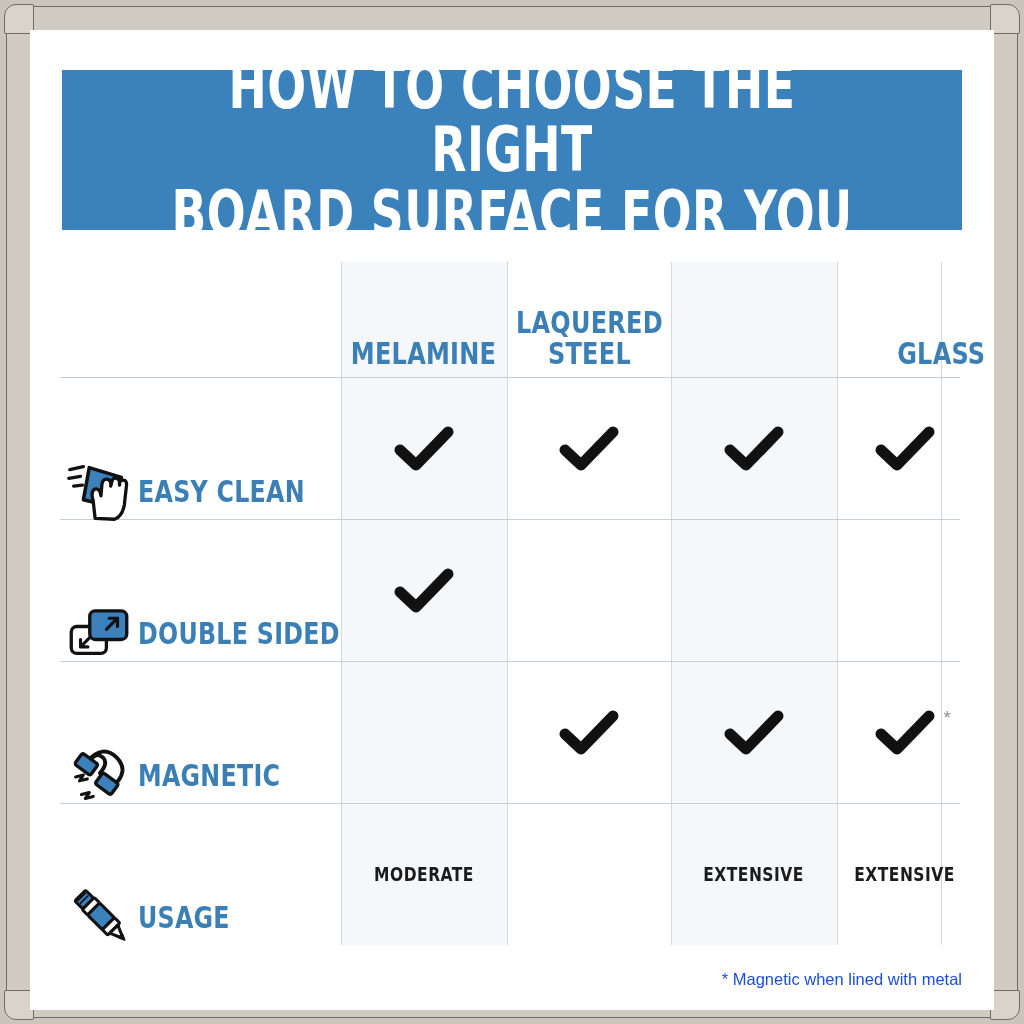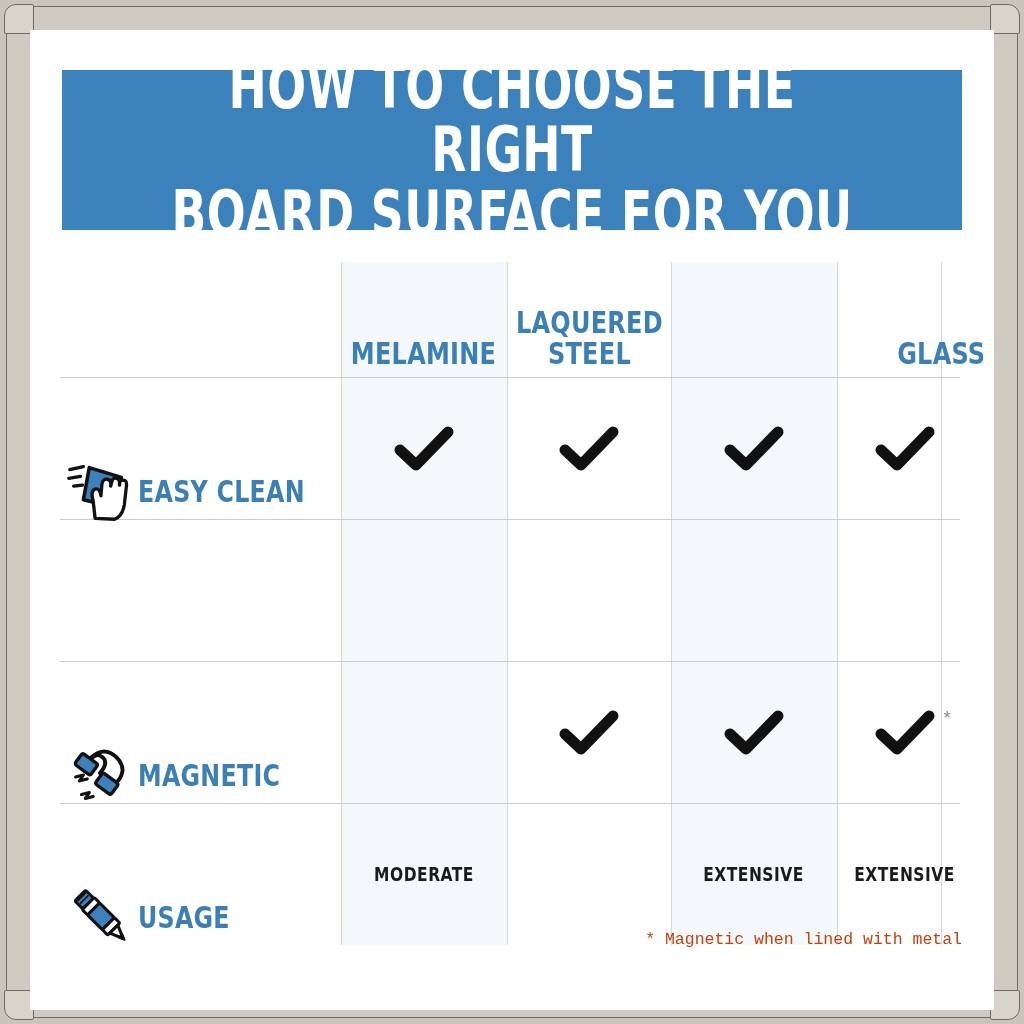--- a/index.html
+++ b/index.html
@@ -117,23 +117,23 @@
   }
   .usage-val{
     color:#1b1b1b;
     font-family:"Liberation Sans Narrow","DejaVu Sans Condensed","Liberation Sans",sans-serif;
     font-weight:bold;font-size:20px;letter-spacing:0.6px;
     text-transform:uppercase;transform:scaleX(0.86);
     white-space:nowrap;
   }
 
   #footnote{
-    position:absolute;right:32px;top:900px;
-    color:#c2410c;
-    font-family:Liberation Mono, monospace;
+    position:absolute;right:32px;top:940px;
+    color:#1d4ed8;
+    font-family:Liberation Sans, sans-serif;
     font-size:16.5px;
     white-space:nowrap;
   }
 </style>
 </head>
 <body>
 
 <div id="board">
   <div class="frame-bar frame-top"></div>
   <div class="frame-bar frame-bottom"></div>
@@ -223,20 +223,44 @@
         </div>
         <div class="cell" style="left:807px;width:136px;">
           <span class="check">
             <svg viewBox="0 0 60 46" width="60" height="46">
               <path d="M6 25 L22 40 L54 7" stroke="#111" stroke-width="11" fill="none" stroke-linecap="round" stroke-linejoin="round"></path>
             </svg>
           </span>
         </div>
       </div>
 
+      <div class="data-row" style="top:257px;">
+        <div class="row-label-wrap">
+          <div class="row-icon">
+            <svg viewBox="0 0 80 80" width="74" height="74">
+              <rect x="10" y="33" width="38" height="29" rx="6" fill="#fff" stroke="#111" stroke-width="3.6"></rect>
+              <path d="M31 44 L20 55 M20 55 L28 55 M20 55 L20 47" stroke="#111" stroke-width="3.4" fill="none" stroke-linecap="round" stroke-linejoin="round"></path>
+              <rect x="30" y="16" width="40" height="31" rx="6" fill="#3b81bc" stroke="#111" stroke-width="3.6"></rect>
+              <path d="M48 36 L60 24 M60 24 L51 24 M60 24 L60 33" stroke="#111" stroke-width="3.4" fill="none" stroke-linecap="round" stroke-linejoin="round"></path>
+            </svg>
+          </div>
+          <div class="row-label">DOUBLE SIDED</div>
+        </div>
+
+        <div class="cell" style="left:311px;width:166px;">
+          <span class="check">
+            <svg viewBox="0 0 60 46" width="60" height="46">
+              <path d="M6 25 L22 40 L54 7" stroke="#111" stroke-width="11" fill="none" stroke-linecap="round" stroke-linejoin="round"></path>
+            </svg>
+          </span>
+        </div>
+        <div class="cell" style="left:477px;width:164px;"></div>
+        <div class="cell" style="left:641px;width:166px;"></div>
+        <div class="cell" style="left:807px;width:136px;"></div>
+      </div>
 
       <div class="data-row" style="top:399px;">
         <div class="row-label-wrap">
           <div class="row-icon">
             <svg viewBox="0 0 80 80" width="78" height="78">
               <path d="M28 26 Q44 8 58 22 Q72 36 54 52" fill="none" stroke="#111" stroke-width="4" stroke-linecap="round"></path>
               <path d="M41 38 Q50 28 44 22 Q37 16 31 25" fill="none" stroke="#111" stroke-width="4" stroke-linecap="round"></path>
               <rect x="17" y="22" width="20" height="14" rx="2.5" transform="rotate(36 27 29)" fill="#3b81bc" stroke="#111" stroke-width="3.4"></rect>
               <rect x="38" y="42" width="20" height="14" rx="2.5" transform="rotate(36 48 49)" fill="#3b81bc" stroke="#111" stroke-width="3.4"></rect>
               <path d="M16 42 L24 40 L20 46 L28 44" fill="none" stroke="#111" stroke-width="3.2" stroke-linecap="round" stroke-linejoin="round"></path>

